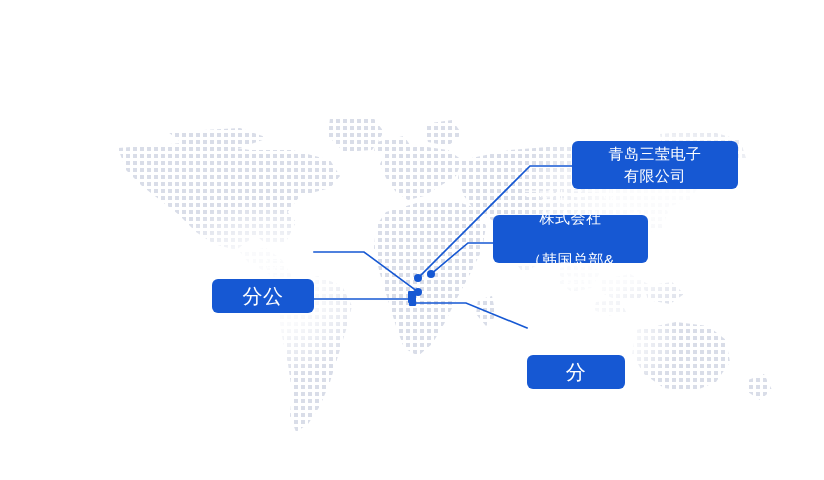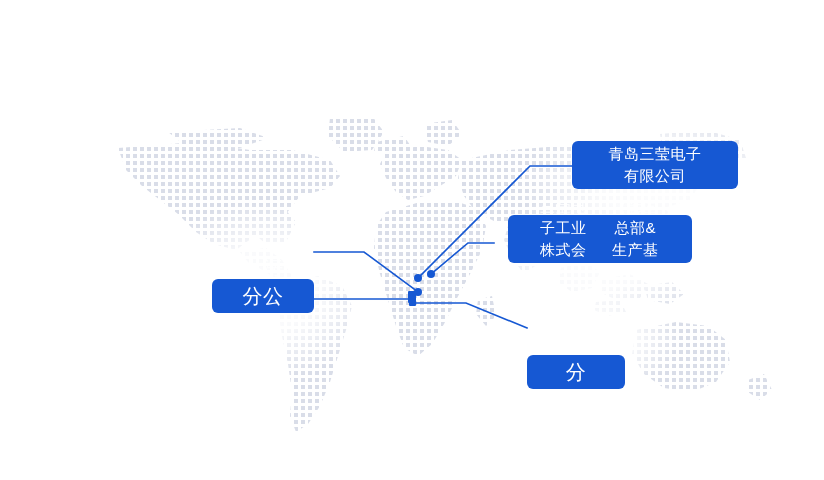--- a/index.html
+++ b/index.html
@@ -56,21 +56,21 @@
   }
 
   
   .label-box {
     position: absolute;
     background: #1658d3;
     color: #ffffff;
     border-radius: 6px;
     box-sizing: border-box;
     display: flex;
-    flex-direction: row;
+    flex-direction: column;
     align-items: center;
     justify-content: center;
     text-align: center;
     letter-spacing: 0.5px;
     line-height: 1.45;
     font-size: 15px;
     padding: 4px 30px;
     user-select: none;
   }
   .label-box .line2 { display: block; }
@@ -177,21 +177,21 @@
   <div class="marker" style="left:414px; top:274px; width:8px; height:8px;"></div>
   <div class="marker" style="left:427px; top:270px; width:8px; height:8px;"></div>
   <div class="marker" style="left:414px; top:288px; width:8px; height:8px;"></div>
   <div class="marker square" style="left:408px; top:291px; width:8px; height:12px;"></div>
   <div class="marker square" style="left:409px; top:299px; width:7px; height:7px;"></div>
 
   <div class="label-box" style="left:572px; top:141px; width:166px; height:48px;">
     <span>青岛三莹电子有限公司</span>
   </div>
 
-  <div class="label-box" style="left:508px; top:215px; width:184px; height:48px;gap:20px;">
+  <div class="label-box" style="left:493px; top:215px; width:155px; height:48px;gap:20px;">
     <span>三莹电子工业株式会社</span>
     <span class="line2">（韩国总部&amp;生产基地）</span>
   </div>
 
   <div class="label-box single" style="left:212px; top:235px; width:102px; height:34px;">
     <span>上海分公司</span>
   </div>
 
 
   <div class="label-box single" style="left:527px; top:311px; width:98px; height:34px;">

